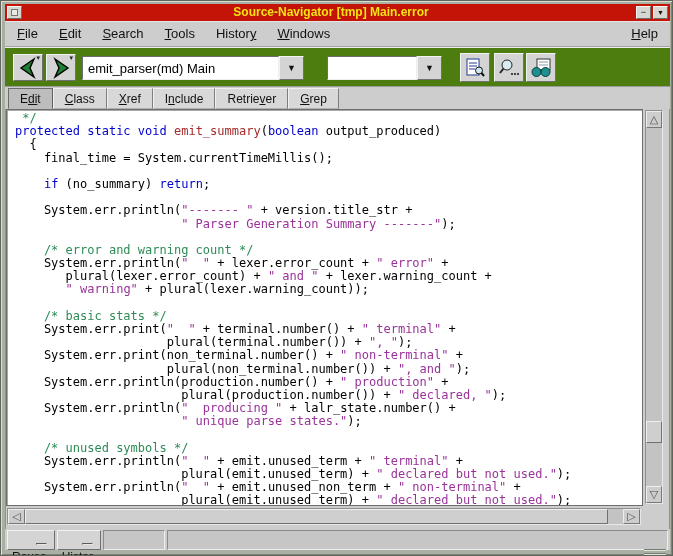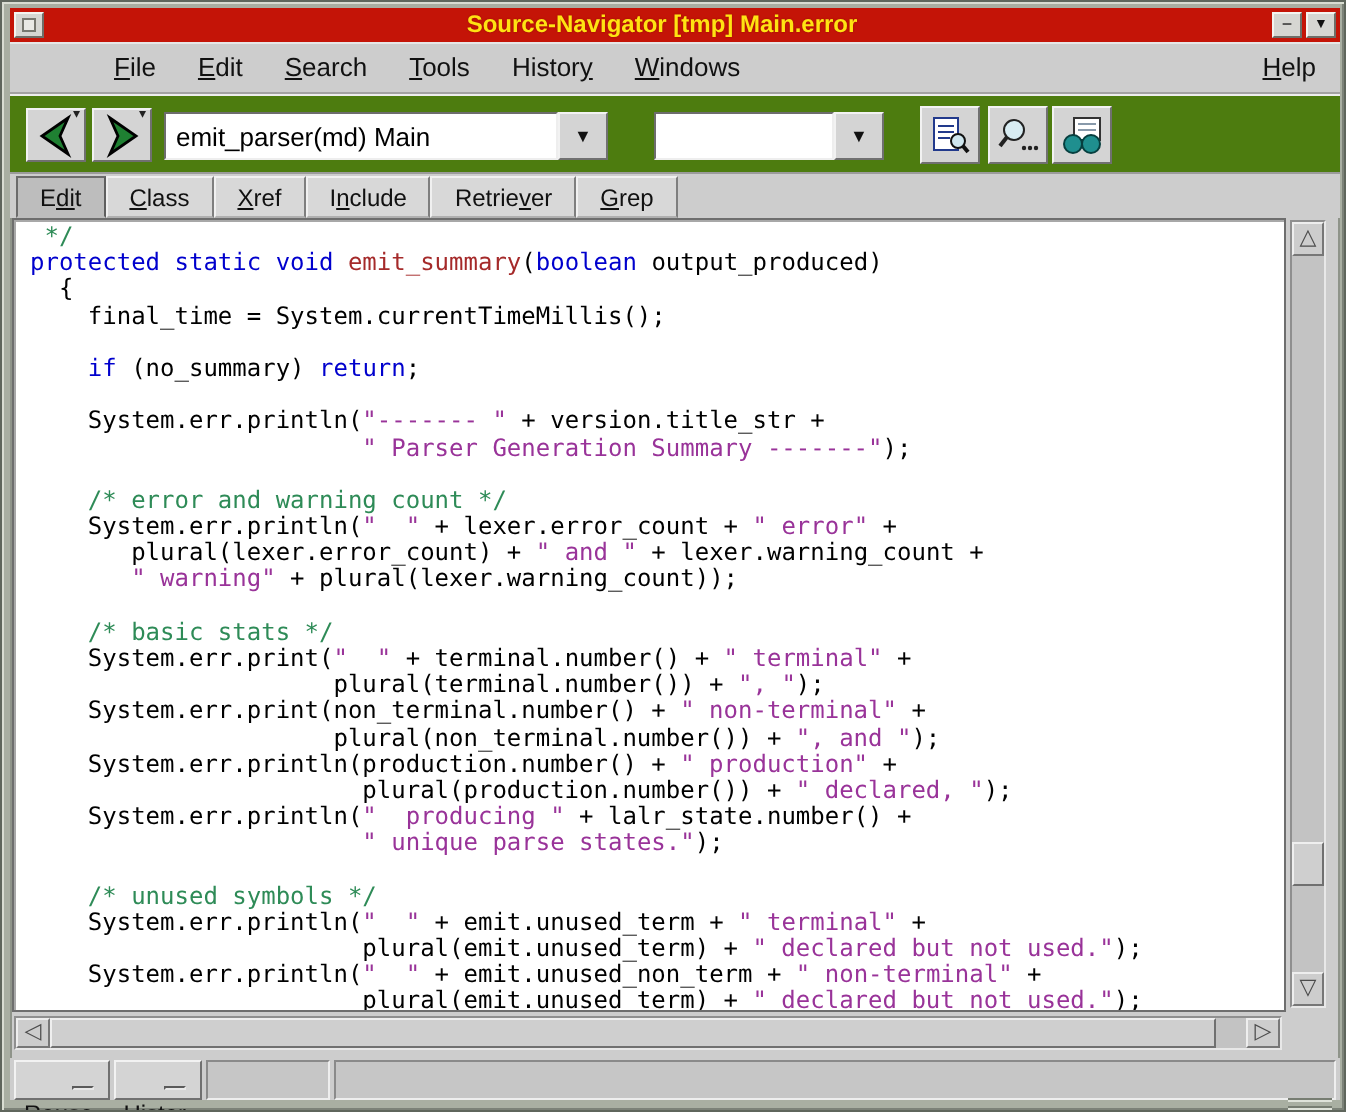--- a/index.html
+++ b/index.html
@@ -21,21 +21,21 @@
     border-color:#f4f4f0 #6e6e68 #6e6e68 #f4f4f0;display:flex;align-items:center;justify-content:center;
     font-size:9px;line-height:9px;color:#111;flex:0 0 auto;}
   .tb-btn + .tb-btn{margin-left:2px;}
   .tb-iconbox{margin-right:4px;}
   .tb-icon-inner{width:7px;height:7px;background:#e9e9e5;border:1px solid #77776f;}
   .tb-max span{font-size:7px;}
   
   .menubar{position:absolute;left:4px;top:20px;width:665px;height:26px;background:#cdcdcd;
     display:flex;align-items:center;padding:0 12px;font-size:13px;color:#111;
     border-bottom:1px solid #a2a2a2;box-shadow:inset 0 1px 0 #e6e6e6;}
-  .menu-left{display:flex;gap:21px;flex:1;margin-left:40px;}
+  .menu-left{display:flex;gap:21px;flex:1;}
   .menu-item{cursor:default;white-space:nowrap;}
   .mn{text-decoration:underline;}
   
   .toolbar{position:absolute;left:4px;top:46px;width:665px;height:40px;background:#4d7c0f;
     border-top:1px solid #ededed;border-bottom:1px solid #9b9b9b;}
   .nav-btn{position:absolute;top:6px;width:30px;height:27px;background:#d4d4d4;
     border:1px solid;border-color:#f2f2f2 #707070 #707070 #f2f2f2;
     display:flex;align-items:center;justify-content:center;}
   .nav-btn .corner{position:absolute;top:-1px;right:2px;font-size:7px;line-height:8px;color:#222;}
   .combo-entry{position:absolute;top:8px;height:24px;background:#fff;border:1px solid;

